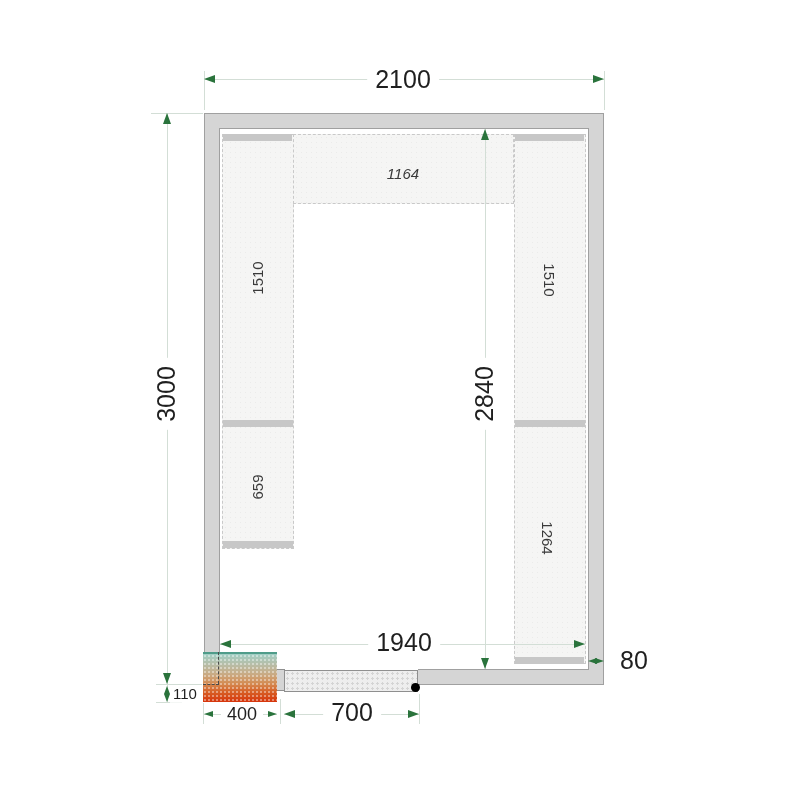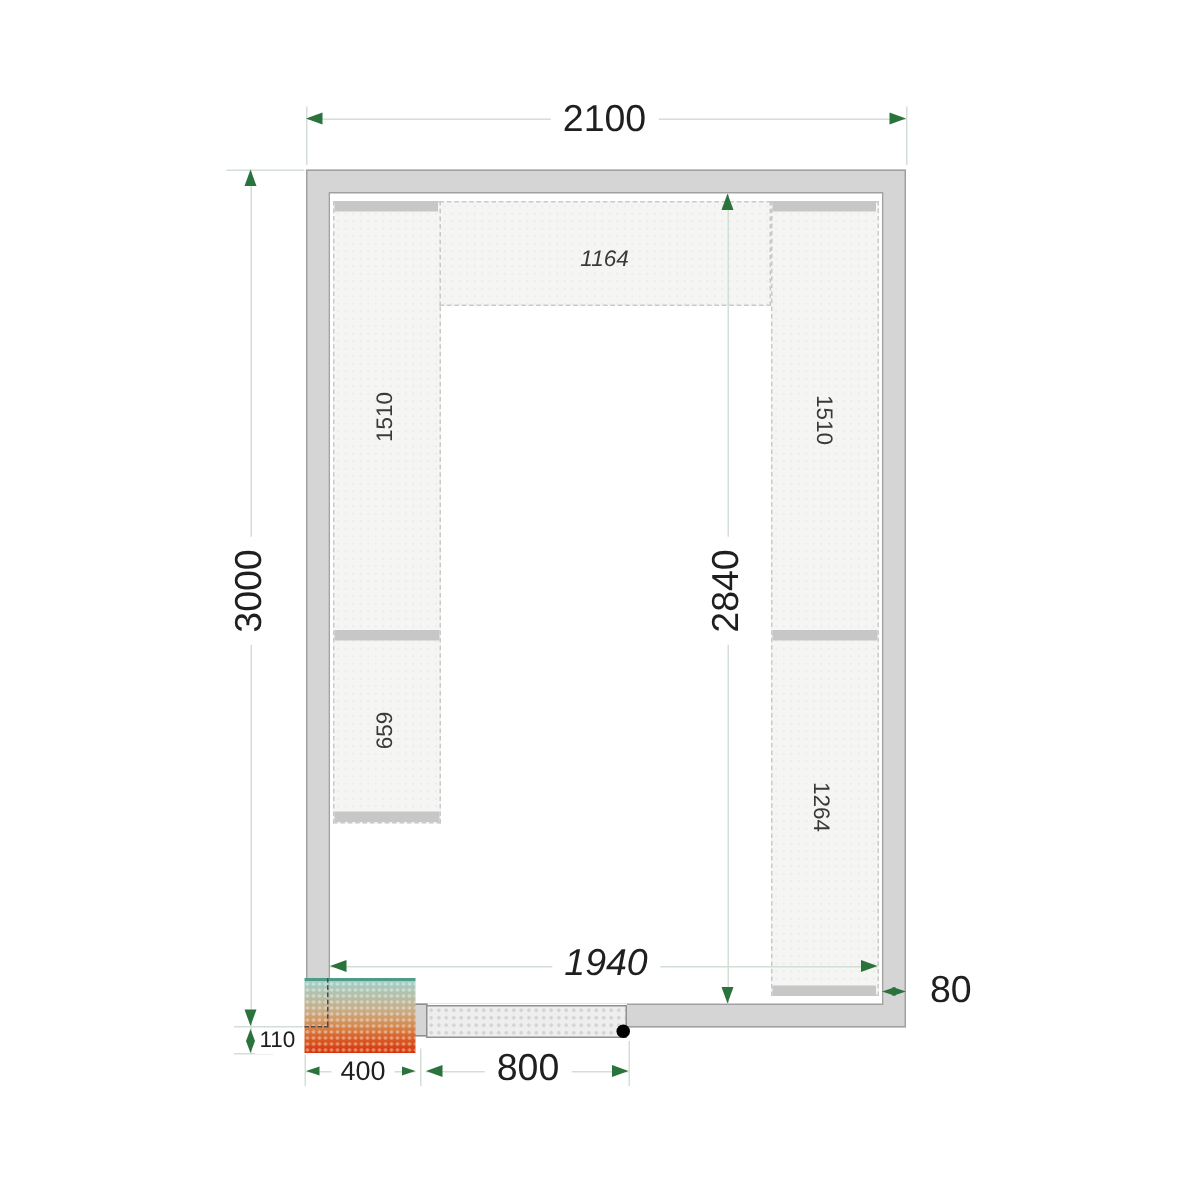--- a/index.html
+++ b/index.html
@@ -89,21 +89,21 @@
   <div class="abs dtext rot-ccw" style="left:167px;top:394px;">3000</div>
 
   <div class="abs dline" style="left:485px;top:129px;width:1px;height:540px;"></div>
   <div class="abs ar ar-u" style="left:481px;top:129px;"></div>
   <div class="abs ar ar-d" style="left:481px;top:658px;"></div>
   <div class="abs dtext rot-ccw" style="left:485px;top:394px;">2840</div>
 
   <div class="abs dline" style="left:220px;top:644px;width:365px;height:1px;"></div>
   <div class="abs ar ar-l" style="left:220px;top:640px;"></div>
   <div class="abs ar ar-r" style="left:574px;top:640px;"></div>
-  <div class="abs dtext ctr" style="left:404px;top:643px;font-style:italic;">1940</div>
+  <div class="abs dtext ctr" style="left:404px;top:643px;">1940</div>
 
   <div class="abs ar ar-ls" style="left:588px;top:658px;"></div>
   <div class="abs ar ar-rs" style="left:595px;top:658px;"></div>
   <div class="abs dtext" style="left:612px;top:661px;transform:translate(0,-50%);background:none;">80</div>
 
   <div class="abs door-cut" style="left:285px;top:669px;width:133px;height:18px;"></div>
   <div class="abs door-frame" style="left:275px;top:669px;width:10px;height:22px;"></div>
   <div class="abs door-leaf" style="left:284px;top:670px;width:134px;height:22px;"></div>
   <div class="abs hinge-dot" style="left:411px;top:683px;width:9px;height:9px;"></div>
 
@@ -121,15 +121,15 @@
   <div class="abs dline" style="left:203px;top:703px;width:1px;height:21px;"></div>
   <div class="abs dline" style="left:280px;top:699px;width:1px;height:25px;"></div>
   <div class="abs ar ar-ls" style="left:204px;top:711px;"></div>
   <div class="abs ar ar-rs" style="left:268px;top:711px;"></div>
   <div class="abs dtext mid ctr" style="left:242px;top:715px;">400</div>
 
   <div class="abs dline" style="left:284px;top:714px;width:135px;height:1px;"></div>
   <div class="abs dline" style="left:419px;top:694px;width:1px;height:30px;"></div>
   <div class="abs ar ar-l" style="left:284px;top:710px;"></div>
   <div class="abs ar ar-r" style="left:408px;top:710px;"></div>
-  <div class="abs dtext ctr" style="left:352px;top:713px;">800</div>
+  <div class="abs dtext ctr" style="left:352px;top:713px;">700</div>
 
 </div>
 
 </body></html>

